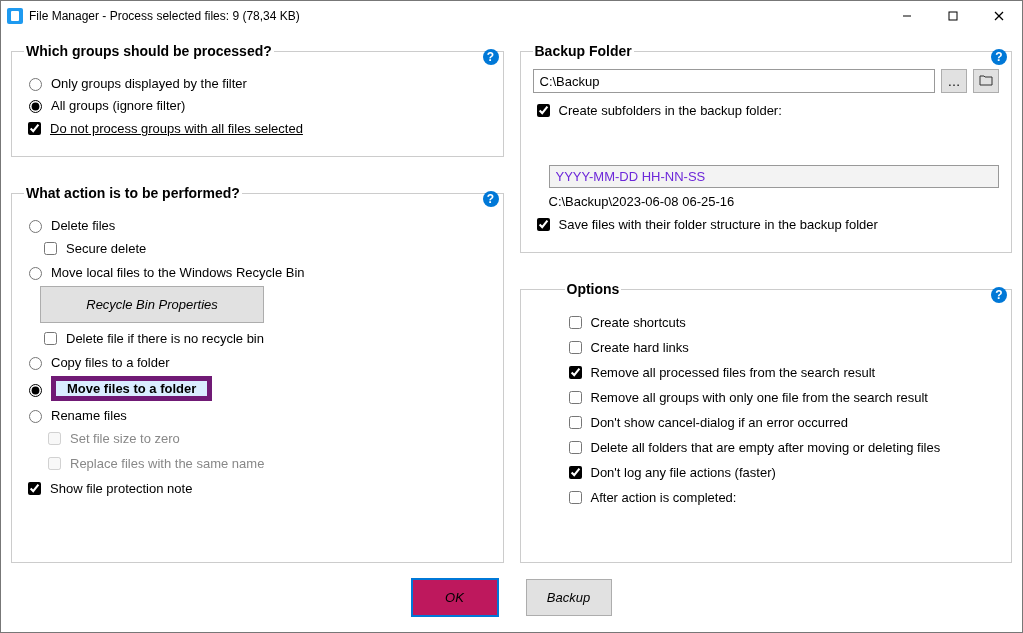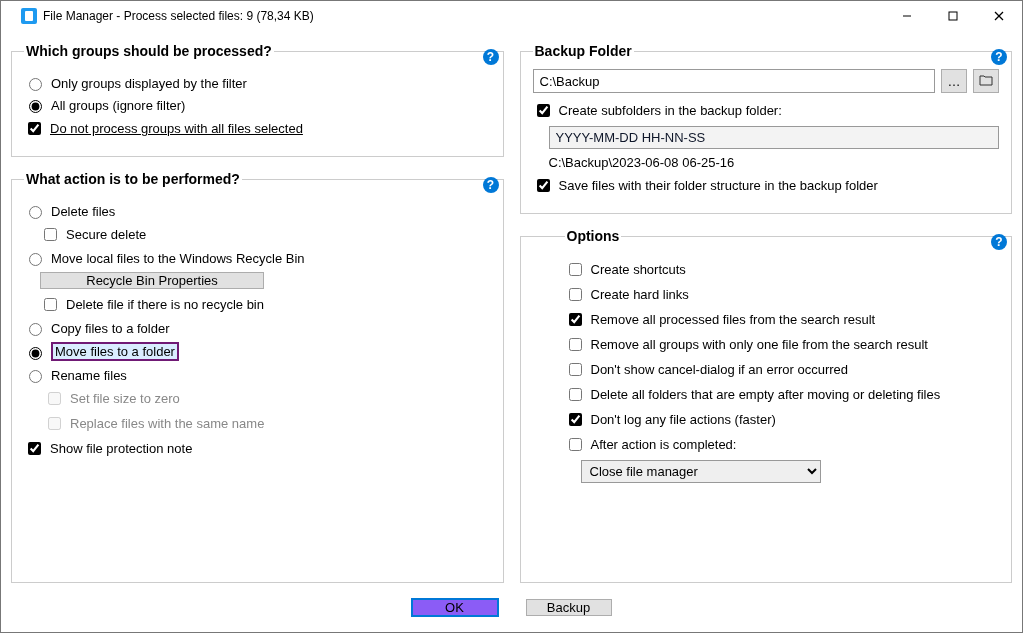--- a/index.html
+++ b/index.html
@@ -1,44 +1,44 @@
 <!DOCTYPE html>
 <html><head>
 <meta charset="utf-8">
 <style>
   * { box-sizing: border-box; }
   body { margin: 0; font-family: "Segoe UI", Arial, sans-serif; font-size: 13px; color: #000; background: #fff; }
   .window { width: 1023px; height: 633px; border: 1px solid #777; background: #fff; display: flex; flex-direction: column; }
-  .titlebar { height: 30px; display: flex; align-items: center; padding-left: 20px; }
+  .titlebar { height: 30px; display: flex; align-items: center; padding-left: 6px; }
   .titlebar .app-icon { width: 16px; height: 16px; margin-right: 6px; }
   .titlebar .title { flex: 1; font-size: 12px; }
   .titlebar .win-btn { width: 46px; height: 30px; display: flex; align-items: center; justify-content: center; }
   .titlebar .win-btn svg { display: block; }
   .content { flex: 1; display: flex; padding: 12px 10px 4px 10px; gap: 16px; }
-  .col { flex: 1; display: flex; flex-direction: column; gap: 14px; }
+  .col { flex: 1; display: flex; flex-direction: column; gap: 28px; }
   fieldset { border: 1px solid #ccc; padding: 10px 12px 12px 12px; margin: 0; position: relative; }
   legend { font-weight: 700; font-size: 14px; padding: 0 2px; }
   .help-icon { position: absolute; top: -10px; right: 4px; width: 16px; height: 16px; border-radius: 50%; background: #0078d7; color: #fff; font-size: 12px; font-weight: 700; display: flex; align-items: center; justify-content: center; }
   .row { display: flex; align-items: center; gap: 6px; margin: 6px 0; }
   .indent { margin-left: 16px; }
   .indent2 { margin-left: 20px; }
   input[type=radio], input[type=checkbox] { width: 13px; height: 13px; accent-color: #000; }
   .disabled { color: #888; }
   input[type=text] { border: 1px solid #999; padding: 3px 6px; font-family: inherit; font-size: 13px; }
-  input[type=text]:disabled { background: #f3f3f3; color: #0f172a; }
+  input[type=text]:disabled { background: #f3f3f3; color: #6d28d9; margin-top: 39px; }
   .text-input-path { width: 100%; }
-  .btn { border: 1px solid #adadad; background: #e1e1e1; padding: 0 16px; font-family: inherit; font-size: 13px; cursor: default; }
-  .btn.focus { border: 1px solid #0078d7; background: #8b5cf6; outline: 1px solid #0078d7; }
+  .btn { border: 1px solid #adadad; background: #e1e1e1; padding: 10px 16px; font-family: inherit; font-size: 13px; cursor: default; font-style: italic; }
+  .btn.focus { border: 1px solid #0078d7; background: #be185d; outline: 1px solid #0078d7; }
   select { border: 1px solid #999; background: #efefef; padding: 2px 4px; font-family: inherit; font-size: 13px; width: 240px; }
   .footer { display: flex; justify-content: center; gap: 28px; padding: 12px 0 16px 0; }
   .footer .btn { width: 86px; text-align: center; }
   .pathline { display: flex; gap: 6px; align-items: stretch; margin-bottom: 8px; }
   .pathline input { flex: 1; }
   .iconbtn { width: 26px; height: 24px; border: 1px solid #adadad; background: #e1e1e1; display: flex; align-items: center; justify-content: center; }
-  .hl { border: 2px solid #701a75; background: rgba(51,153,255,0.18); padding: 0 2px; }
+  .hl { border: 5px solid #701a75; background: rgba(51,153,255,0.18); padding: 0 11px; font-weight: bold; }
 </style>
 </head>
 <body>
 
 <div class="window">
   <div class="titlebar">
     <span class="app-icon">
       <svg width="16" height="16" viewBox="0 0 16 16">
           <rect x="0" y="0" width="16" height="16" rx="2" fill="#1e9af0"></rect>
           <rect x="4" y="3" width="8" height="10" rx="1" fill="#fff"></rect>
@@ -204,25 +204,20 @@
             <label>Delete all folders that are empty after moving or deleting files</label>
           </div>
         <div class="row">
             <input type="checkbox" checked="" style="">
             <label>Don't log any file actions (faster)</label>
           </div>
         <div class="row">
             <input type="checkbox" style="">
             <label>After action is completed:</label>
           </div>
-        <div class="row indent">
-          <select>
-            <option>Close file manager</option>
-          </select>
-        </div>
       </fieldset>
     </div>
   </div>
 
   <div class="footer">
     <button class="btn focus">OK</button>
     <button class="btn">Backup</button>
   </div>
 </div>
 

